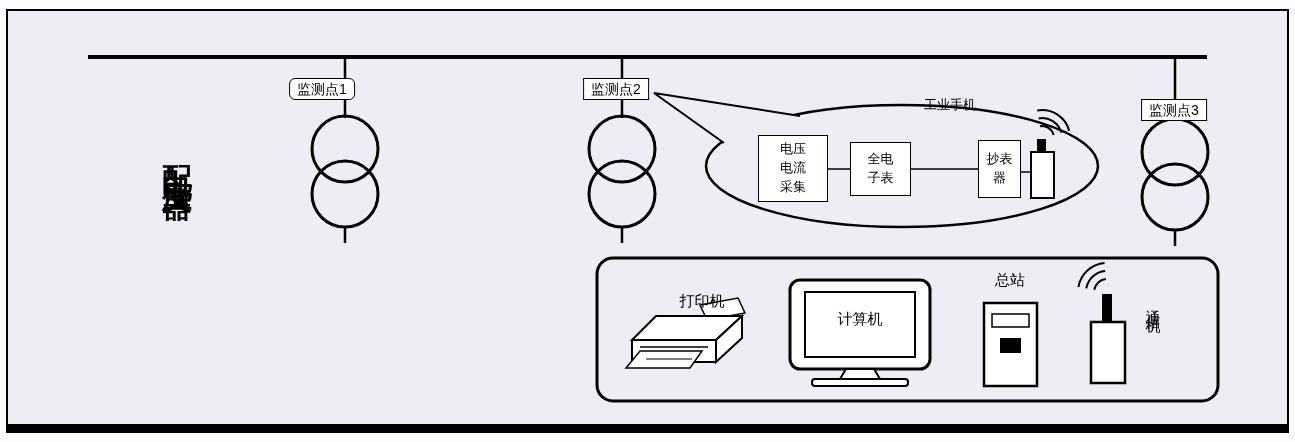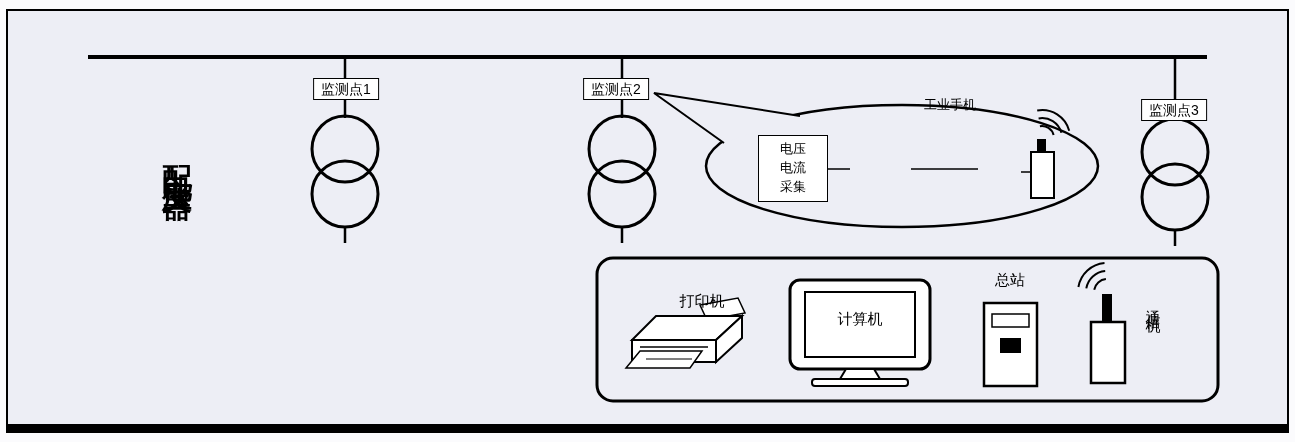--- a/index.html
+++ b/index.html
@@ -111,26 +111,30 @@
       <g stroke-width="2">
         <path d="M 1094.2 289.7 A 13 13 0 0 1 1105.9 279.1"></path>
         <path d="M 1086.3 288.4 A 21 21 0 0 1 1105.2 271.1"></path>
         <path d="M 1078.4 287 A 29 29 0 0 1 1104.5 263.1"></path>
       </g>
     </g>
   </svg>
 
   <div class="txt vlabel main-label">配电变压器</div>
 
-  <div class="txt mp-label" style="left:346px;top:78px;">监测点1</div>
+  <div class="txt mp-label" style="left:322px;top:78px;border-radius:6px;">监测点1</div>
   <div class="txt mp-label" style="left:616px;top:78px;">监测点2</div>
   <div class="txt mp-label" style="left:1174px;top:79px;margin-top:20px;">监测点3</div>
 
   <div class="txt callout-title">工业手机</div>
   <div class="txt cbox" style="left:758px;top:135px;width:70px;height:67px;">电压
 电流
 采集</div>
+  <div class="txt cbox" style="left:850px;top:142px;width:61px;height:54px;">全电
+子表</div>
+  <div class="txt cbox" style="left:978px;top:140px;width:43px;height:58px;">抄表
+器</div>
 
   <div class="txt plabel" style="left:702px;top:284px;margin-top:8px;">打印机</div>
   <div class="txt plabel" style="left:860px;top:310px;">计算机</div>
   <div class="txt plabel" style="left:1010px;top:271px;">总站</div>
   <div class="txt vlabel comm-label">通信机</div>
 </div>
 
 </body></html>

